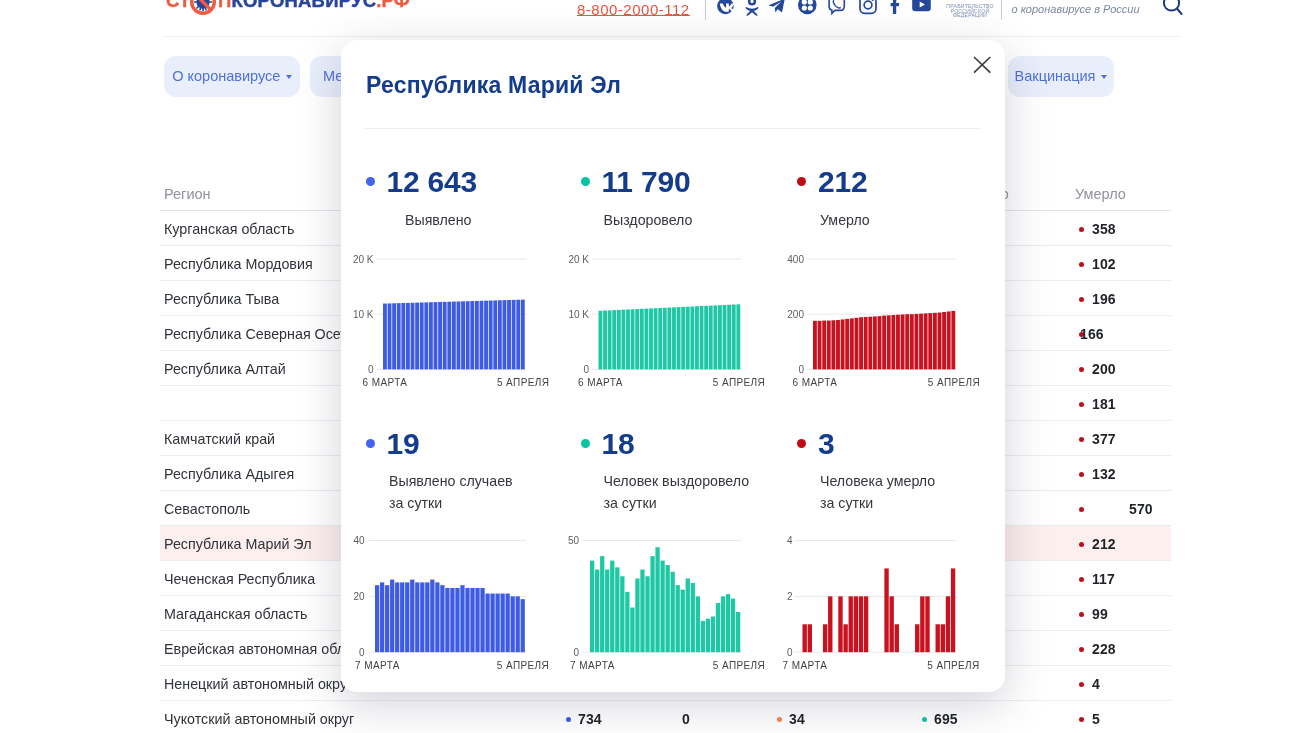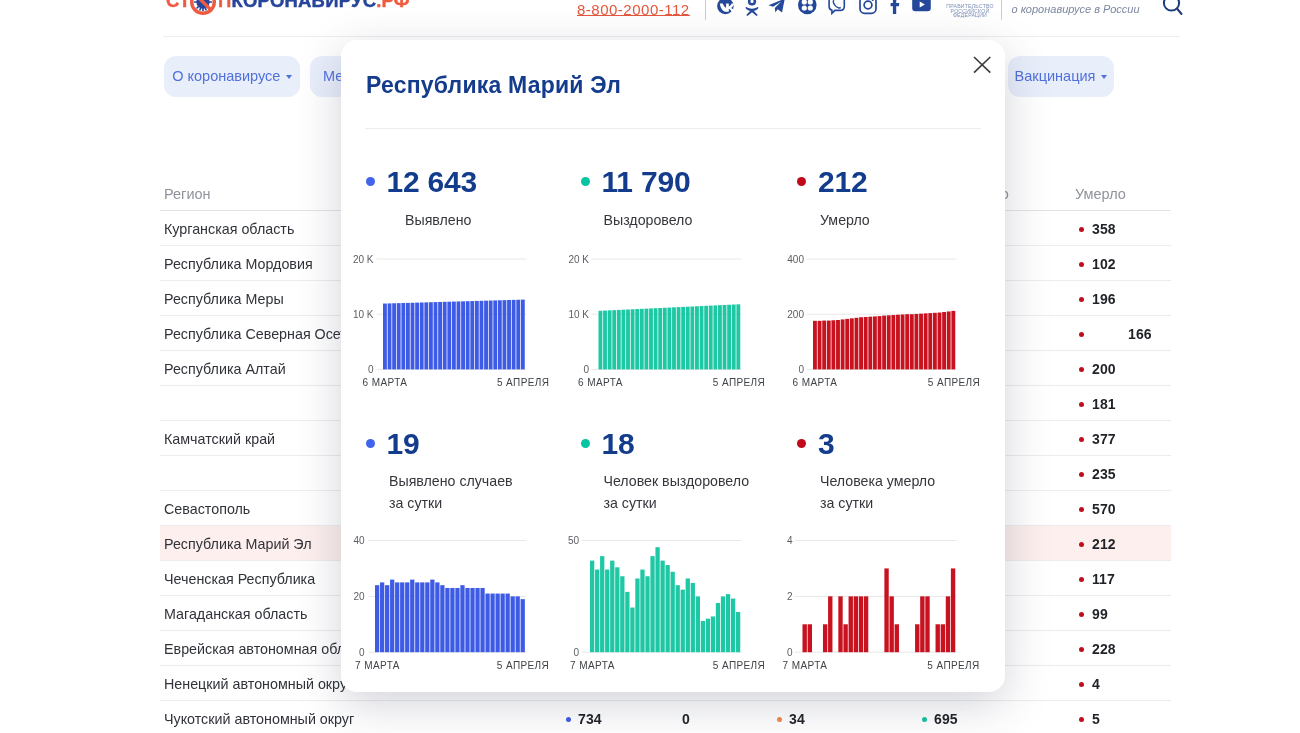--- a/index.html
+++ b/index.html
@@ -136,51 +136,52 @@
     <span class="rname">Курганская область</span>
     <span class="dot" style="left:919px;background:#c00d1d"></span>
     <span class="val" style="left:932px">358</span>
   </div>
 <div class="row" style="top:245.5px;">
     <span class="rname">Республика Мордовия</span>
     <span class="dot" style="left:919px;background:#c00d1d"></span>
     <span class="val" style="left:932px">102</span>
   </div>
 <div class="row" style="top:280.5px;">
-    <span class="rname">Республика Меры</span>
+    <span class="rname">Республика Тыва</span>
     <span class="dot" style="left:919px;background:#c00d1d"></span>
     <span class="val" style="left:932px">196</span>
   </div>
 <div class="row" style="top:315.5px;">
     <span class="rname">Республика Северная Осетия</span>
     <span class="dot" style="left:919px;background:#c00d1d"></span>
-    <span class="val" style="left:968px">166</span>
+    <span class="val" style="left:920px">166</span>
   </div>
 <div class="row" style="top:350.5px;">
     <span class="rname">Республика Алтай</span>
     <span class="dot" style="left:919px;background:#c00d1d"></span>
     <span class="val" style="left:932px">200</span>
   </div>
 <div class="row" style="top:385.5px;">
     <span class="dot" style="left:919px;background:#c00d1d"></span>
     <span class="val" style="left:932px">181</span>
   </div>
 <div class="row" style="top:420.5px;">
     <span class="rname">Камчатский край</span>
     <span class="dot" style="left:919px;background:#c00d1d"></span>
     <span class="val" style="left:932px">377</span>
   </div>
 <div class="row" style="top:455.5px;">
-    <span class="dot" style="left:919px;background:#c00d1d"></span>
-    <span class="val" style="left:932px">235</span>
+    <span class="rname">Республика Адыгея</span>
+    <span class="dot" style="left:919px;background:#c00d1d"></span>
+    <span class="val" style="left:932px">132</span>
   </div>
 <div class="row" style="top:490.5px;">
     <span class="rname">Севастополь</span>
     <span class="dot" style="left:919px;background:#c00d1d"></span>
-    <span class="val" style="left:932px">570</span>
+    <span class="val" style="left:969px">570</span>
   </div>
 <div class="row" style="top:525.5px;background:#fcefed;">
     <span class="rname">Республика Марий Эл</span>
     <span class="dot" style="left:919px;background:#c00d1d"></span>
     <span class="val" style="left:932px">212</span>
   </div>
 <div class="row" style="top:560.5px;">
     <span class="rname">Чеченская Республика</span>
     <span class="dot" style="left:919px;background:#c00d1d"></span>
     <span class="val" style="left:932px">117</span>

